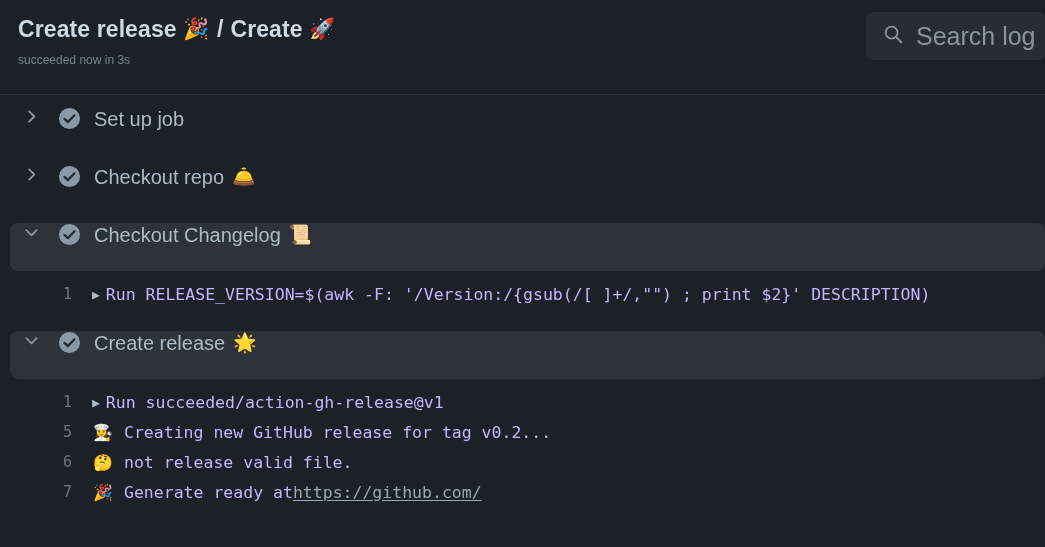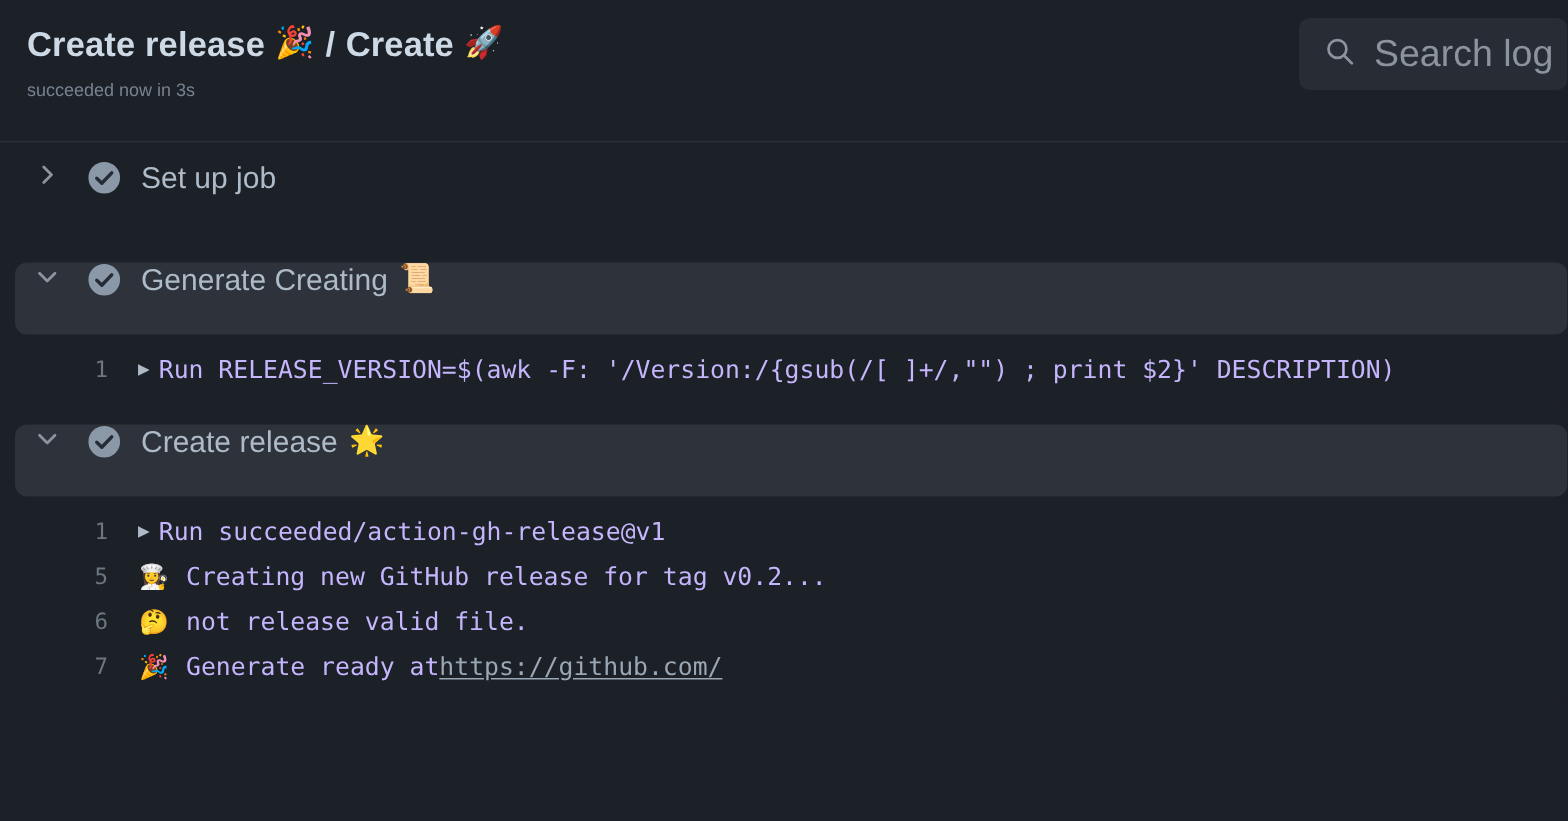--- a/index.html
+++ b/index.html
@@ -203,37 +203,54 @@
       </svg>
     </span>
     <span class="step-title">
       <span>Set up job</span>
       <span class="emoji"></span>
     </span>
   </div>
 
   <div class="spacer-10"></div>
 
+  <div class="step-row collapsed">
+    <span class="chev">
+      <svg width="15" height="15" viewBox="0 0 16 16" fill="none" stroke="#8b949e" stroke-width="2" stroke-linecap="round" stroke-linejoin="round">
+        <polyline points="5.5,2.5 11,8 5.5,13.5"></polyline>
+      </svg>
+    </span>
+    <span class="status-icon">
+      <svg width="23" height="23" viewBox="0 0 24 24">
+        <circle cx="12" cy="12" r="11" fill="#8b98a8"></circle>
+        <polyline points="6.8,12.4 10.3,15.8 17.2,8.6" fill="none" stroke="#262c36" stroke-width="2.4" stroke-linecap="round" stroke-linejoin="round"></polyline>
+      </svg>
+    </span>
+    <span class="step-title">
+      <span>Checkout repo</span>
+      <span class="emoji">🛎️</span>
+    </span>
+  </div>
 
   <div class="spacer-10"></div>
 
   <div class="step-row expanded">
     <span class="chev">
       <svg width="15" height="15" viewBox="0 0 16 16" fill="none" stroke="#8b949e" stroke-width="2" stroke-linecap="round" stroke-linejoin="round">
         <polyline points="2.5,5.5 8,11 13.5,5.5"></polyline>
       </svg>
     </span>
     <span class="status-icon">
       <svg width="23" height="23" viewBox="0 0 24 24">
         <circle cx="12" cy="12" r="11" fill="#8b98a8"></circle>
         <polyline points="6.8,12.4 10.3,15.8 17.2,8.6" fill="none" stroke="#262c36" stroke-width="2.4" stroke-linecap="round" stroke-linejoin="round"></polyline>
       </svg>
     </span>
     <span class="step-title">
-      <span>Generate Creating</span>
+      <span>Checkout Changelog</span>
       <span class="emoji">📜</span>
     </span>
   </div>
 
   <div class="log-body">
     <div class="log-line">
       <span class="ln">1</span>
       <span class="log-arrow">▶</span>
       <span class="log-text">Run RELEASE_VERSION=$(awk -F: '/Version:/{gsub(/[ ]+/,"") ; print $2}' DESCRIPTION)</span>
     </div>

